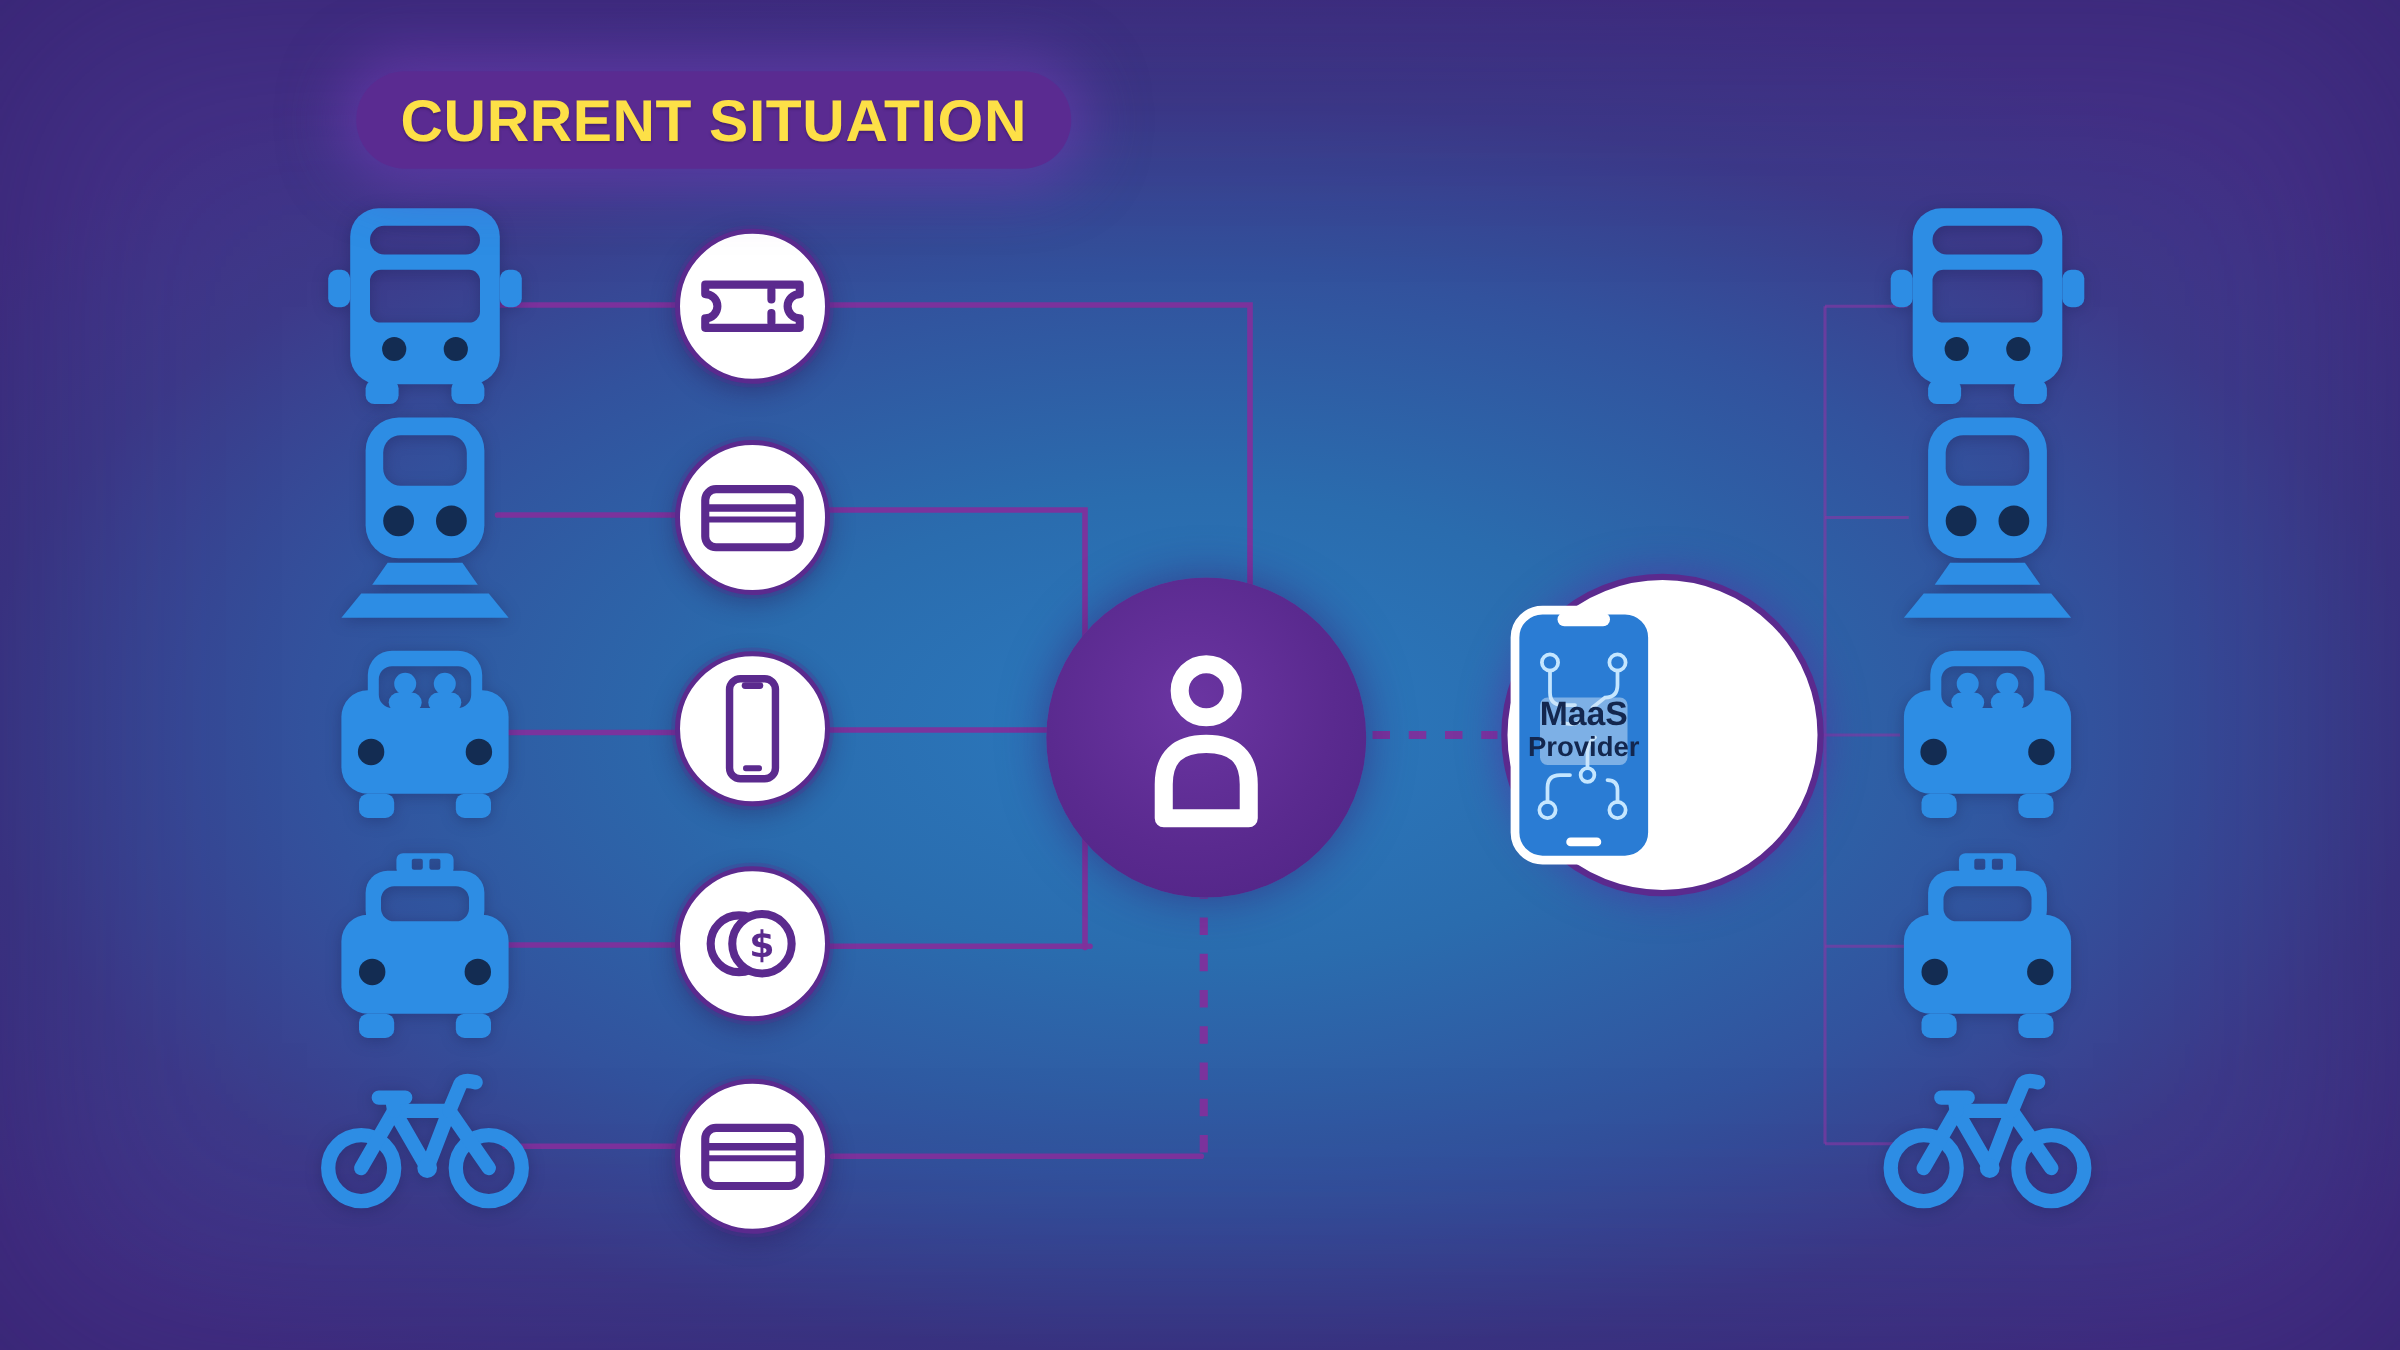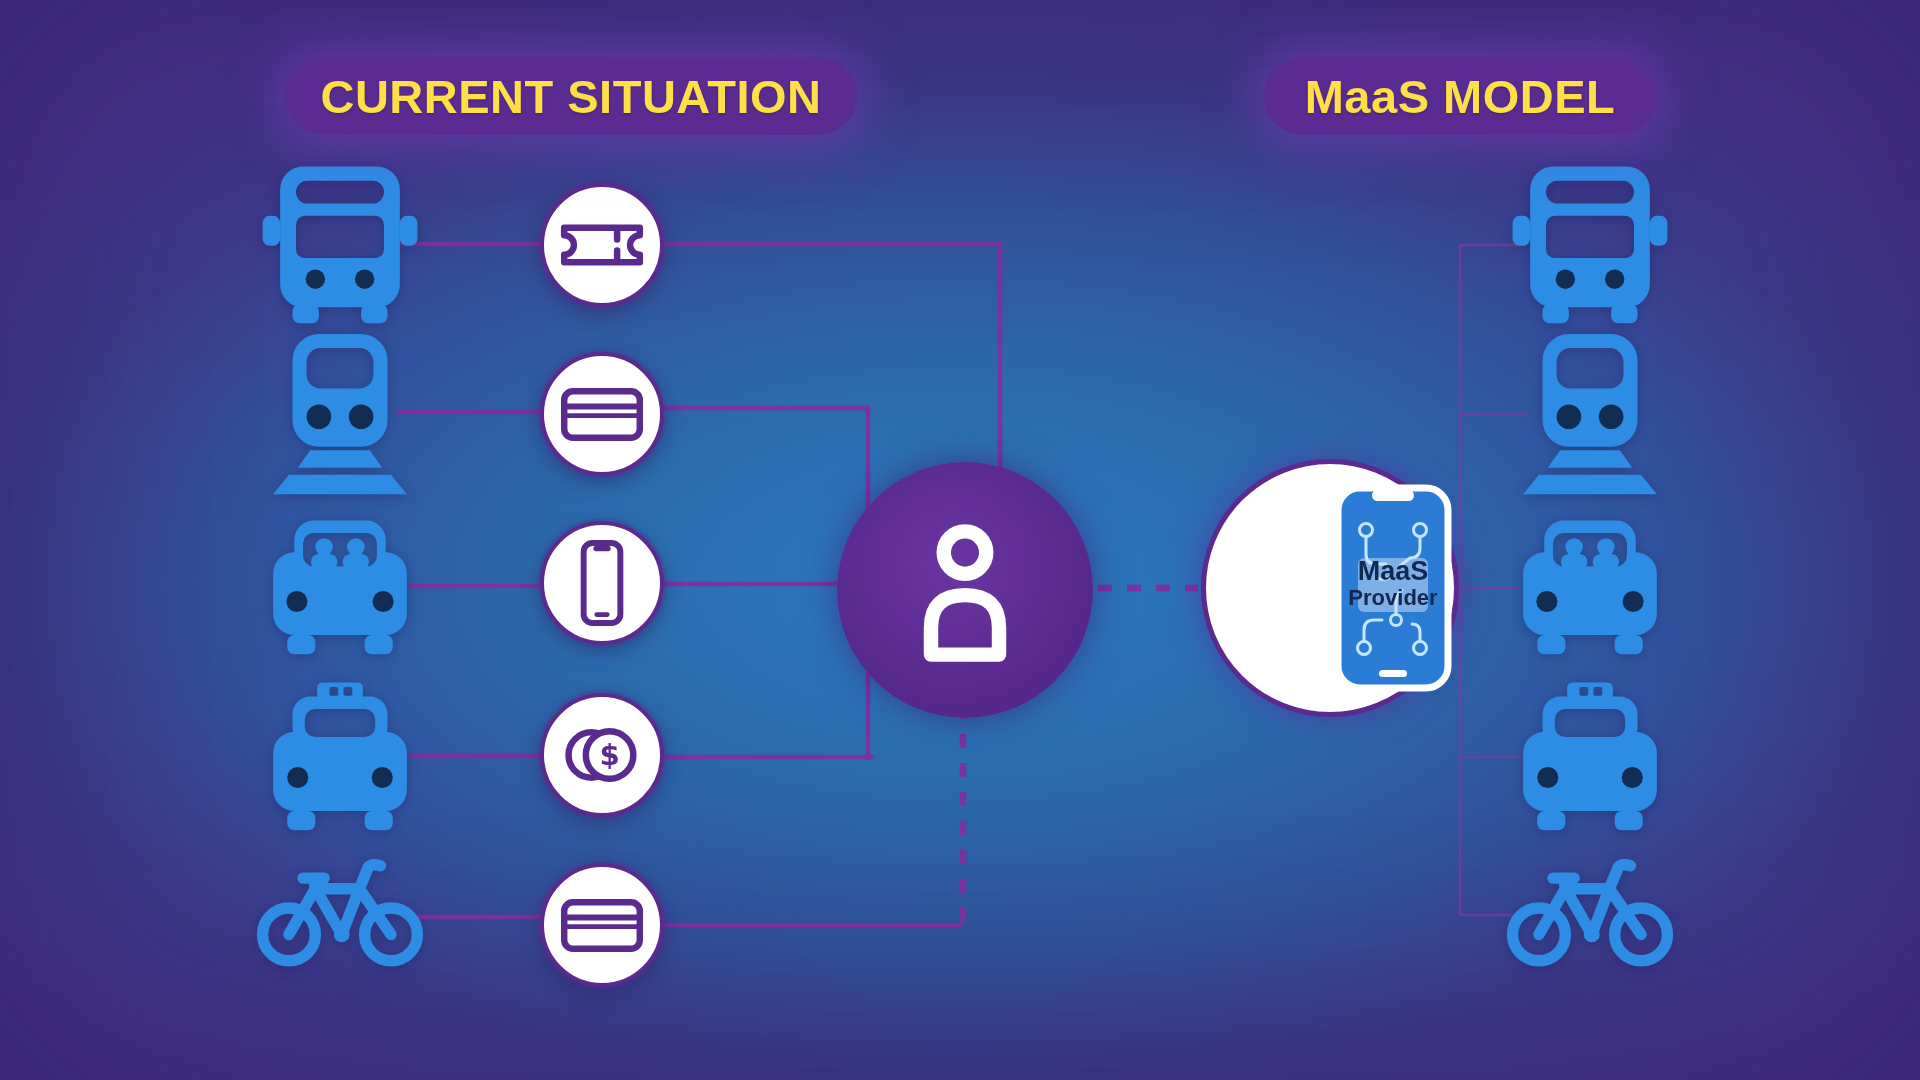--- a/index.html
+++ b/index.html
@@ -60,21 +60,21 @@
     background:radial-gradient(circle at 45% 40%, #6b35a2 0%, var(--person_circle_purple,#5a2a8f) 55%, #4e2383 100%);
     box-shadow:0 0 36px rgba(60,20,110,.55);
     display:flex;align-items:center;justify-content:center;z-index:3;
   }
   #person-circle svg{width:170px;height:170px}
 
   #maas-circle{
     position:absolute;left:1201px;top:459px;width:258px;height:258px;border-radius:50%;
     background:#fff;border:5px solid var(--icon_purple,#5b2a8e);box-sizing:border-box;
     box-shadow:0 0 32px rgba(90,40,160,.6);
-    display:flex;align-items:center;justify-content:flex-end;z-index:3;
+    display:flex;align-items:center;justify-content:flex-start;z-index:3;
   }
   #maas-circle svg{width:122px;height:212px}
   .phone-body{fill:var(--phone_blue,#2a7cd4);stroke:#ffffff;stroke-width:7}
   .trace{stroke:var(--trace_blue,#c4e6ff);stroke-width:3;fill:none;stroke-linecap:round}
   .phone-text{fill:var(--phone_text_navy,#13274f);font-family:"Liberation Sans",sans-serif;font-weight:bold}
   .detail{fill:var(--detail_navy,#132c52)}
   .pstroke{fill:none;stroke:currentColor}
 </style>
 </head>
 <body>
@@ -207,23 +207,20 @@
       <path class="wire-thin" d="M1460 414 H1527"></path>
       <path class="wire-thin" d="M1460 588 H1520"></path>
       <path class="wire-thin" d="M1460 757 H1526"></path>
       <path class="wire-thin" d="M1460 915 H1531"></path>
     </g>
   </svg>
 
   <div class="pill" id="pill-left">
     <span>CURRENT SITUATION</span>
   </div>
-  <div class="pill" id="pill-right">
-    <span>MaaS MODEL</span>
-  </div>
 
   <div class="col" id="left-transport">
 
       <div class="slot">
         <svg viewBox="0 0 100 100" aria-hidden="true">
           <use href="#bus-icon"></use>
         </svg>
       </div>
 
       <div class="slot">

